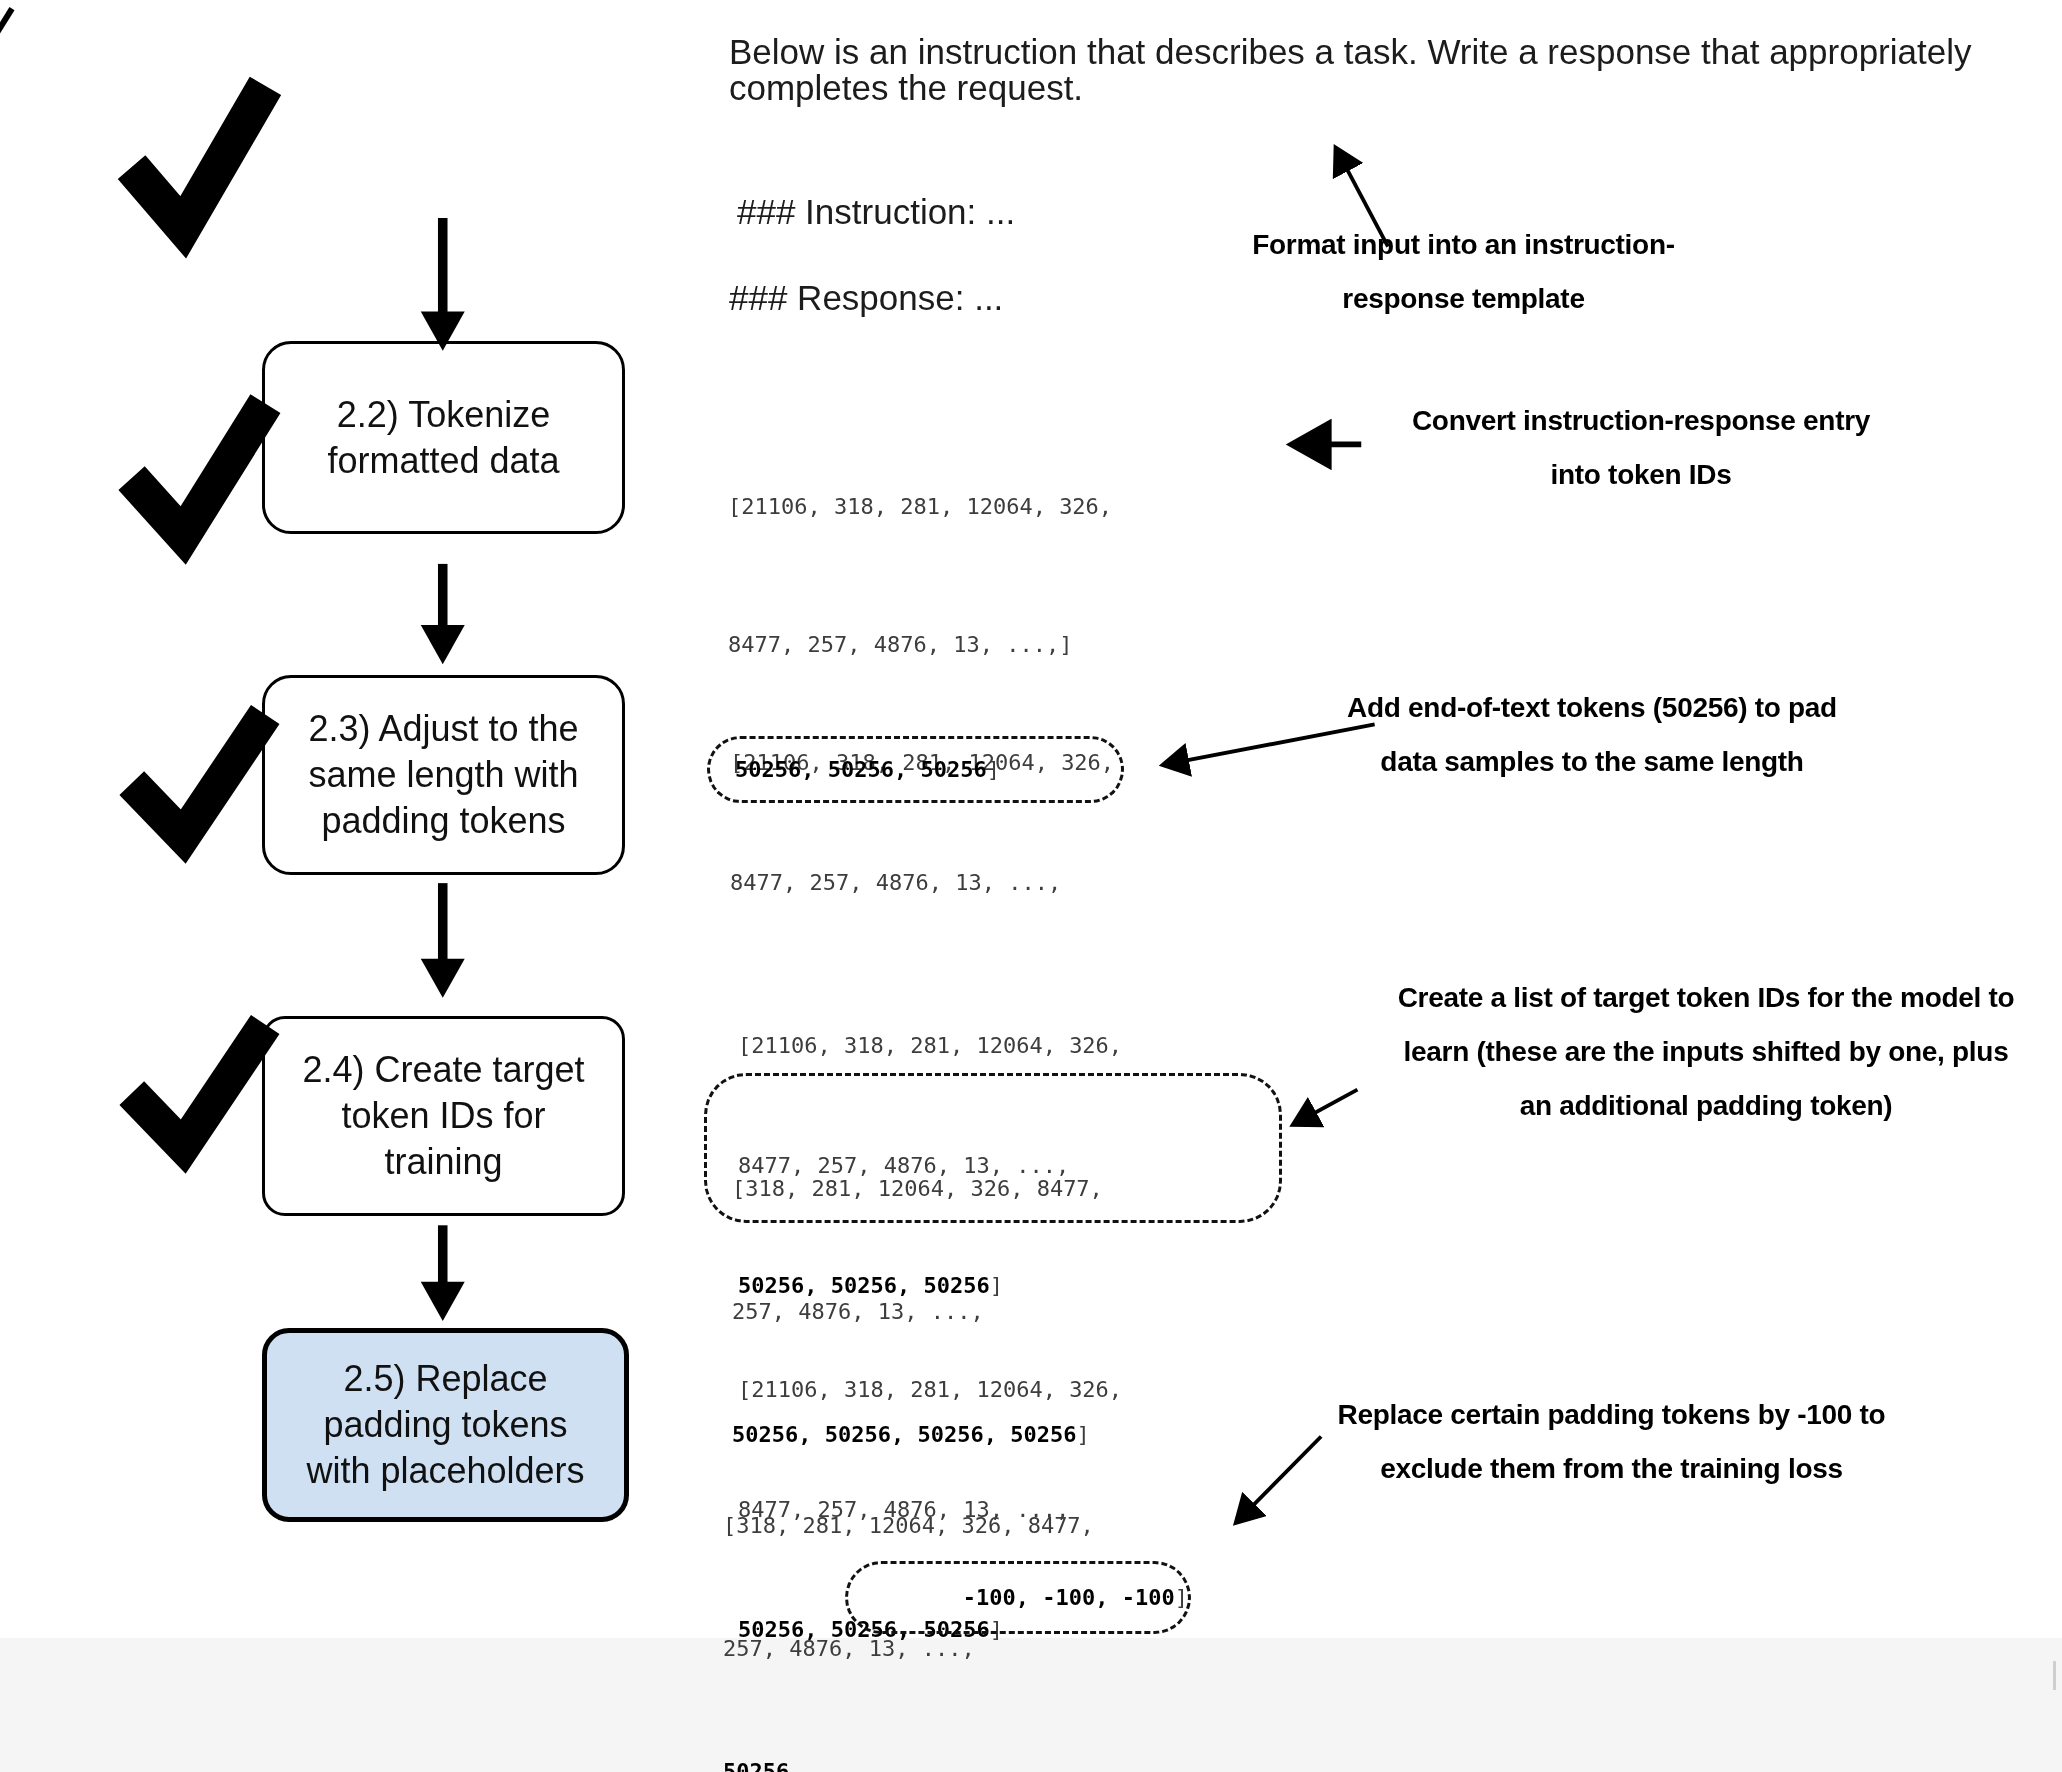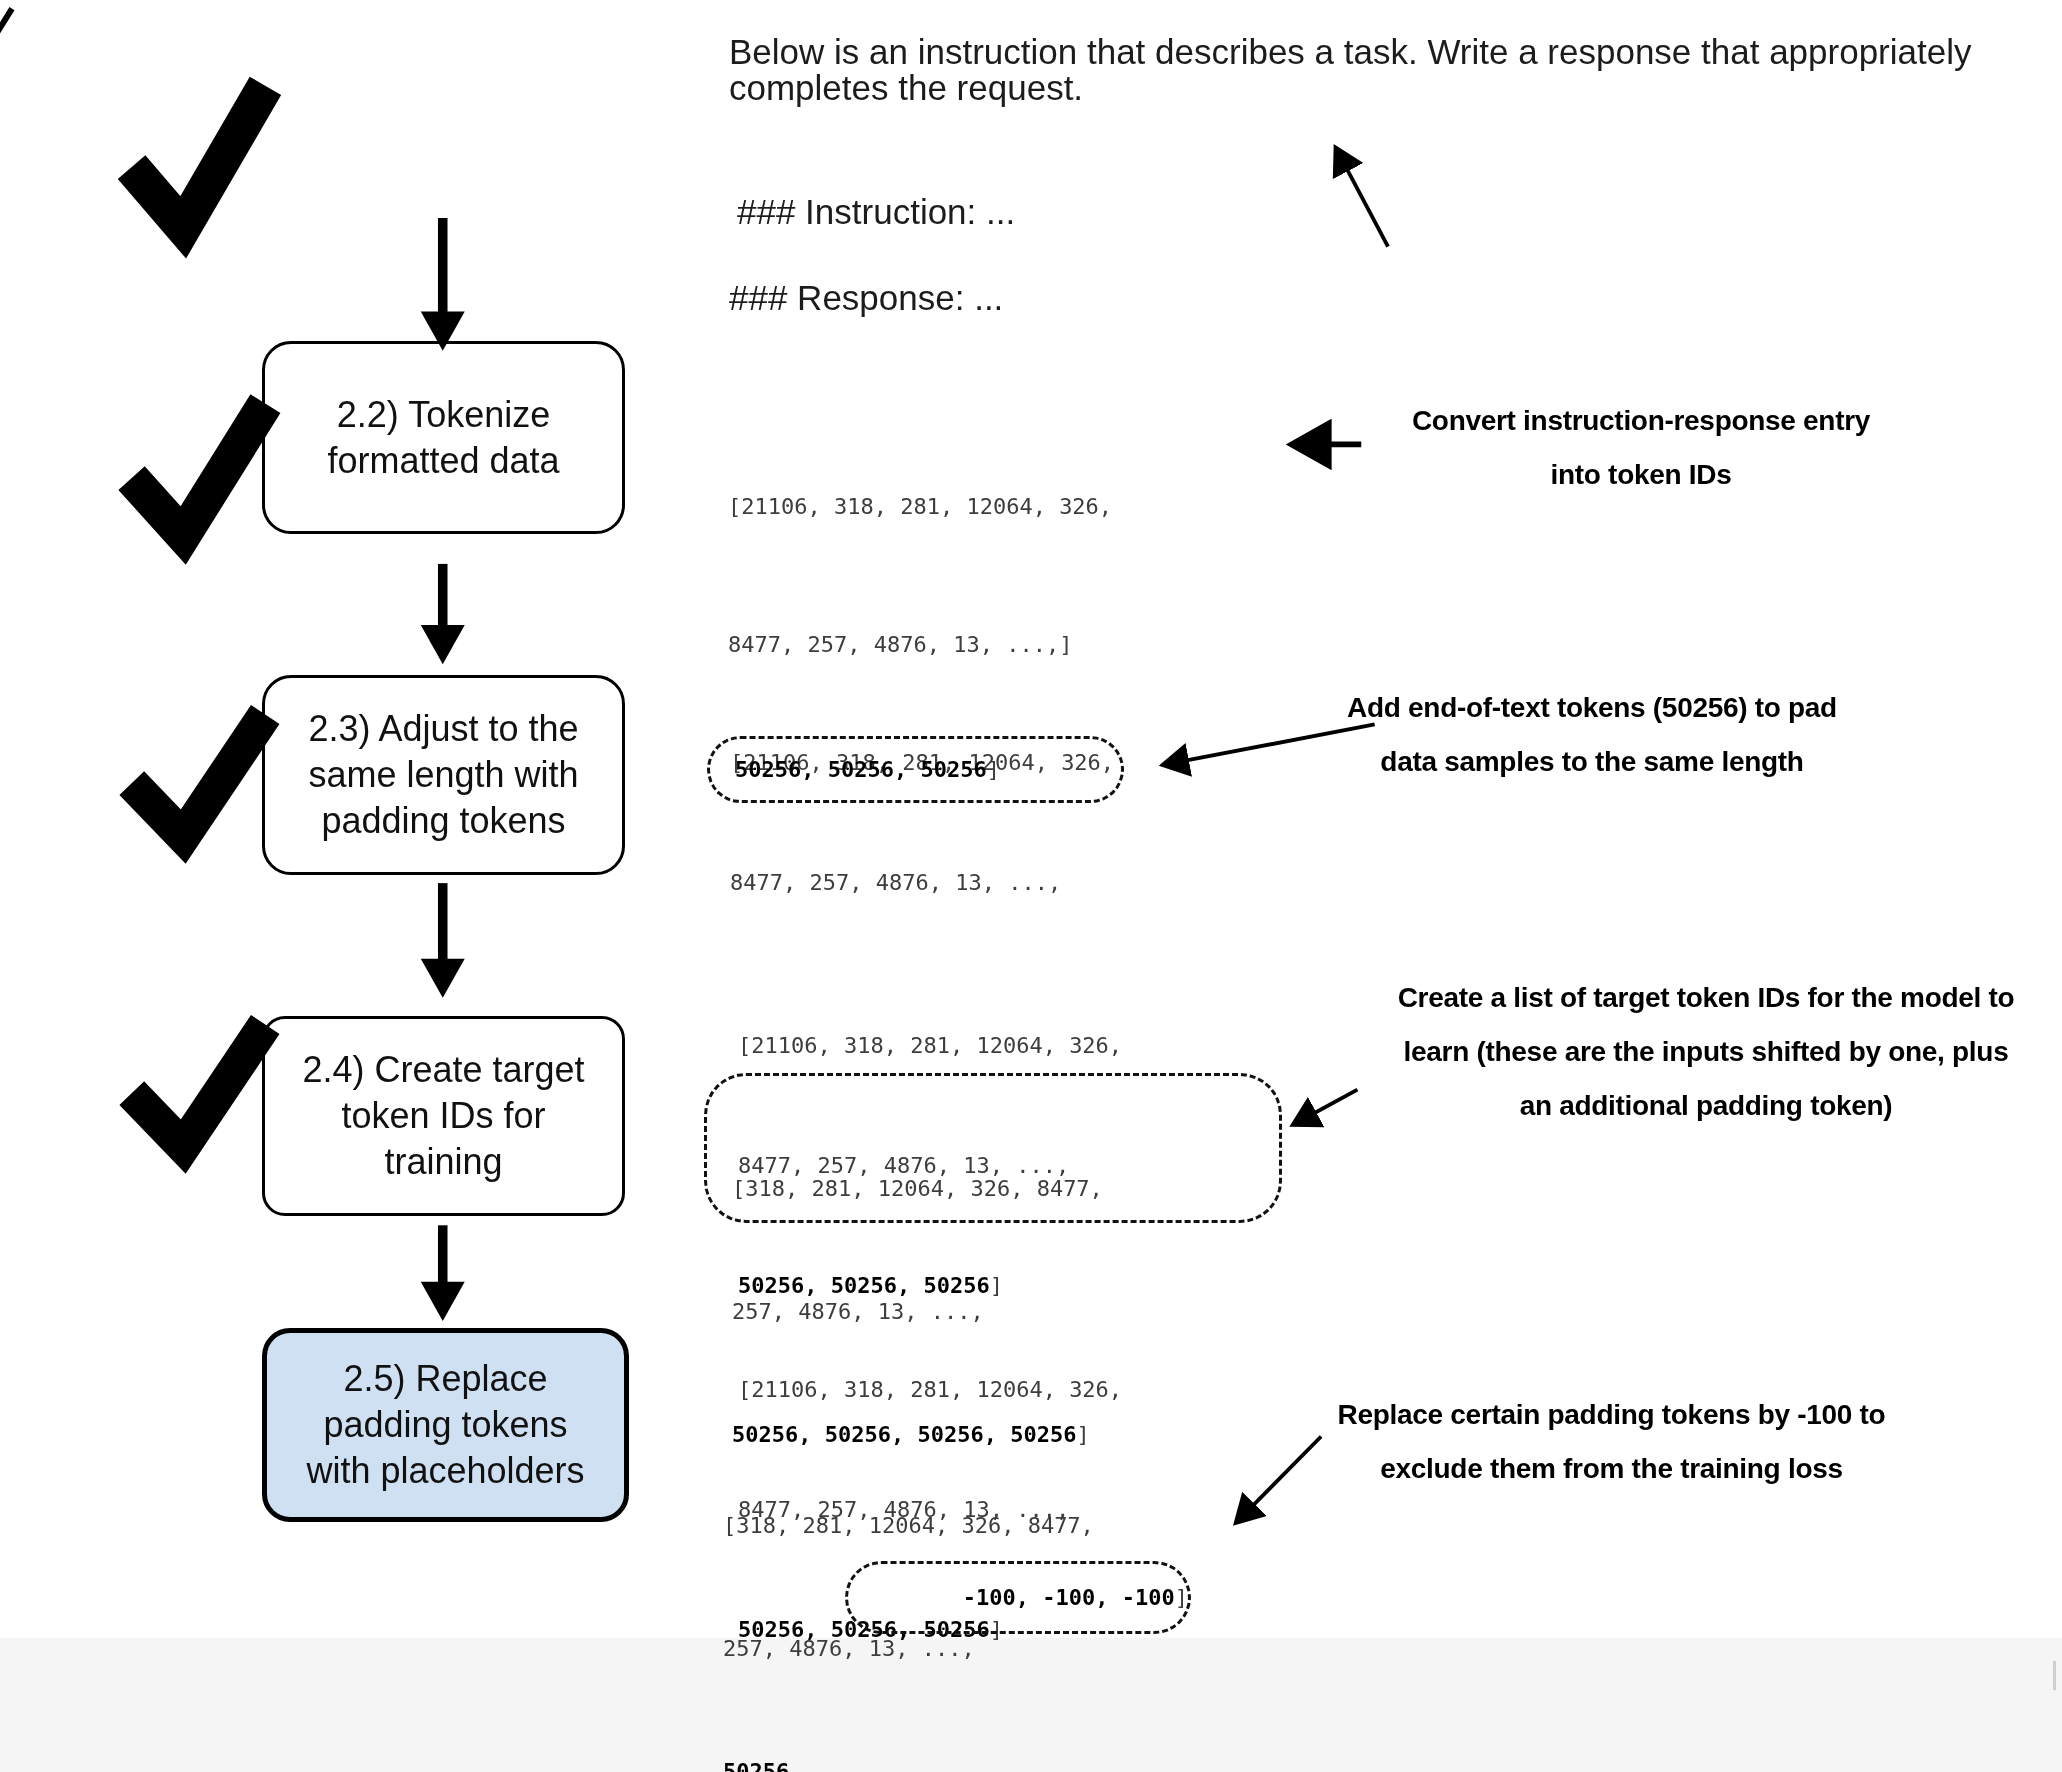--- a/index.html
+++ b/index.html
@@ -51,21 +51,21 @@
 formatted data</div>
 
   <div class="box" style="top:675px;height:194px;">2.3) Adjust to the
 same length with
 padding tokens</div>
 
   <div class="box" style="top:1016px;height:194px;border-radius:23px;">2.4) Create target
 token IDs for
 training</div>
 
-  <div class="box hl" style="top: 1328px; height: 184px; background: rgb(207, 224, 243); border-radius: 28px;">2.5) Replace
+  <div class="box hl" style="top: 1328px; height: 184px; background: rgb(207, 224, 243);">2.5) Replace
 padding tokens
 with placeholders</div>
 
   <svg class="check" style="top:76px;" width="153" height="163" viewBox="0 0 160 170">
     <polyline points="10,95 64,158 150,10" fill="none" stroke="#000" stroke-width="38" stroke-linecap="butt" stroke-linejoin="miter"></polyline>
   </svg>
   <svg class="check" style="top:394px;" width="153" height="153" viewBox="0 0 160 160">
     <polyline points="10,88 64,148 150,10" fill="none" stroke="#000" stroke-width="37" stroke-linecap="butt" stroke-linejoin="miter"></polyline>
   </svg>
   <svg class="check" style="top:705px;" width="153" height="143" viewBox="0 0 160 150">
@@ -146,20 +146,22 @@
 
   <div class="mono" style="left:723px;top:1423px;line-height:41px;">
     <div>[318, 281, 12064, 326, 8477,</div>
     <div>257, 4876, 13, ...,</div>
     <div><b>50256,</b></div>
   </div>
   <div class="dashrect mono" style="left:845px;top:1561px;width:340px;height:67px;border-radius:38px;display:flex;align-items:center;justify-content:flex-end;">
     <b>-100, -100, -100</b><span>]</span>
   </div>
 
+  <div class="ann" style="left:1196px;top:218px;width:535px;">Format input into an instruction-
+response template</div>
 
   <div class="ann" style="left:1354px;top:394px;width:574px;">Convert instruction-response entry
 into token IDs</div>
 
   <div class="ann" style="left:1286px;top:681px;width:612px;">Add end-of-text tokens (50256) to pad
 data samples to the same length</div>
 
   <div class="ann" style="left:1343px;top:971px;width:726px;">Create a list of target token IDs for the model to
 learn (these are the inputs shifted by one, plus
 an additional padding token)</div>

